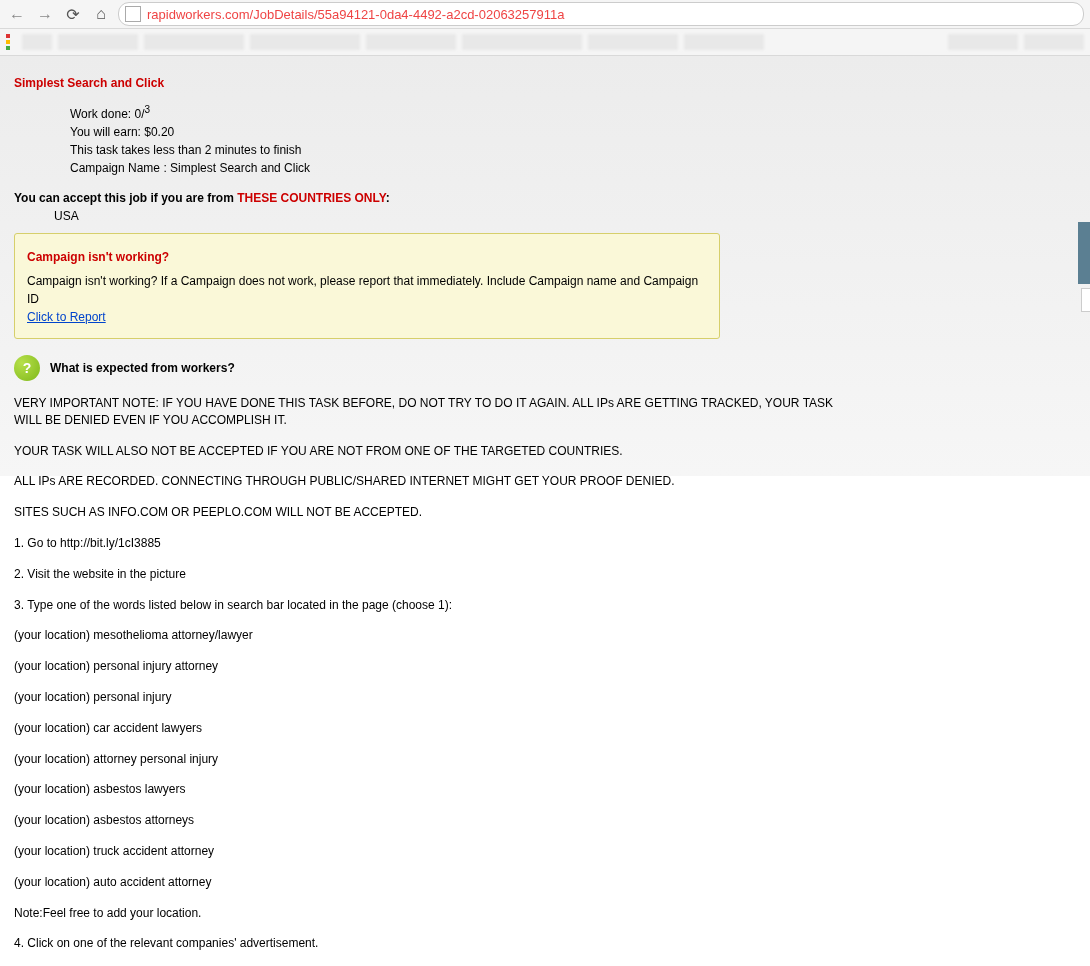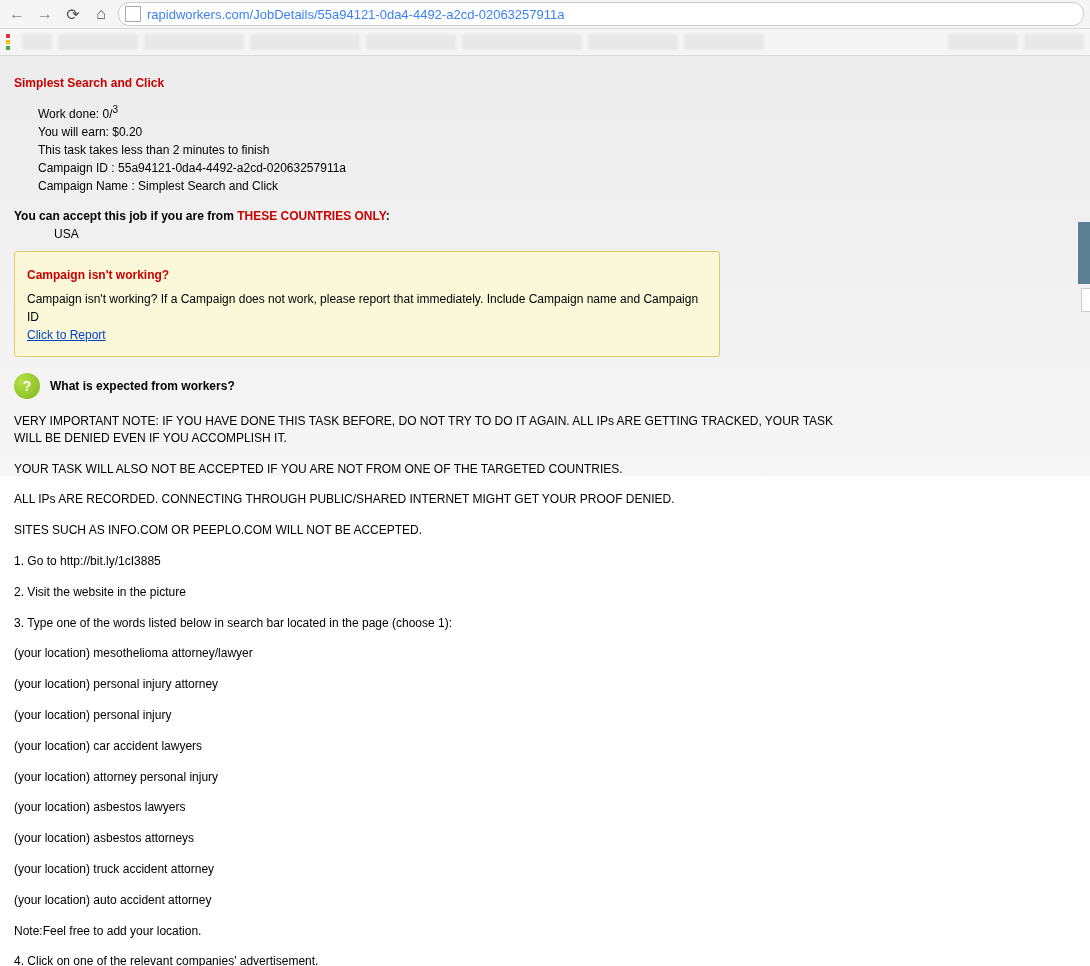--- a/index.html
+++ b/index.html
@@ -1,28 +1,28 @@
 <!DOCTYPE html>
 <html><head>
 <meta charset="utf-8">
 <style>
 html,body{margin:0;padding:0;font-family:Verdana,Arial,sans-serif;font-size:12px;color:#000;background:#fff}
 .chrome-bar{height:28px;background:#f5f5f5;border-bottom:1px solid #d9d9d9;display:flex;align-items:center;padding:0 6px;gap:6px}
 .chrome-bar .nav-btn{width:22px;height:22px;display:flex;align-items:center;justify-content:center;color:#888;font-size:16px;cursor:pointer}
 .chrome-bar .nav-btn.active{color:#555}
-.chrome-bar .url-box{flex:1;height:22px;border:1px solid #ccc;border-radius:11px;background:#fff;display:flex;align-items:center;padding:0 6px;gap:6px;font-size:13px;color:#3b82f6;font-family:Arial,sans-serif}
+.chrome-bar .url-box{flex:1;height:22px;border:1px solid #ccc;border-radius:11px;background:#fff;display:flex;align-items:center;padding:0 6px;gap:6px;font-size:13px;color:#ef4444;font-family:Arial,sans-serif}
 .chrome-bar .page-icon{width:14px;height:14px;border:1px solid #aaa;display:inline-block}
 .bookmark-bar{height:26px;background:#f5f5f5;border-bottom:1px solid #d9d9d9;display:flex;align-items:center;padding:0 6px;gap:6px}
 .bookmark-bar .dots{display:flex;flex-direction:column;gap:2px;margin-right:6px}
 .bookmark-bar .dots span{width:4px;height:4px;display:block}
 .bookmark-bar .bm-item{height:16px;background:#e8e8e8;border-radius:2px;filter:blur(1px)}
 .page{background:linear-gradient(#ececec,#f6f6f6 420px,#fff 420px);min-height:938px;padding:20px 0 40px 14px;position:relative;overflow:hidden}
 .main-col{width:840px;float:left}
 h2.title{color:#cc0000;font-size:12px;margin:0 0 12px 0;font-weight:bold}
-.meta{margin-left:24px;line-height:1.5}
+.meta{margin-left:56px;line-height:1.5}
 .meta sup{font-size:10px}
 .accept-line{margin:14px 0 4px 0}
 .accept-line .red{color:#cc0000;font-weight:bold}
 .country{margin:4px 0 0 40px}
 .warn-box{border:1px solid #d6cf6b;background:#faf8d8;border-radius:3px;padding:14px 12px 12px 12px;margin:10px 0 16px 0;width:680px;line-height:1.5}
 .warn-box .wt{color:#cc0000;font-weight:bold;margin-bottom:6px}
 .warn-box a{color:#0044cc;text-decoration:underline}
 .sect-head{display:flex;align-items:center;gap:10px;margin:10px 0 14px 0;font-weight:bold}
 .sect-head .icon{width:26px;height:26px;border-radius:50%;background:radial-gradient(circle at 30% 30%,#b6e04a,#7fb81a);display:flex;align-items:center;justify-content:center;color:#fff;font-size:14px}
 .body-text p{margin:0 0 14px 0;line-height:1.4}
@@ -68,21 +68,20 @@
 
   <div class="main-col">
     <h2 class="title">Simplest Search and Click</h2>
 
     <div class="meta">
       <div>
         <span>Work done: 0/</span><sup>3</sup>
       </div>
       <div>You will earn: $0.20</div>
       <div>This task takes less than 2 minutes to finish</div>
-      <div>Campaign ID : 55a94121-0da4-4492-a2cd-02063257911a</div>
       <div>Campaign Name : Simplest Search and Click</div>
     </div>
 
     <div class="accept-line">
       <b><span>You can accept this job if you are from </span><span class="red">THESE COUNTRIES ONLY</span><span>:</span></b>
     </div>
     <div class="country">USA</div>
 
     <div class="warn-box">
       <div class="wt">Campaign isn't working?</div>

